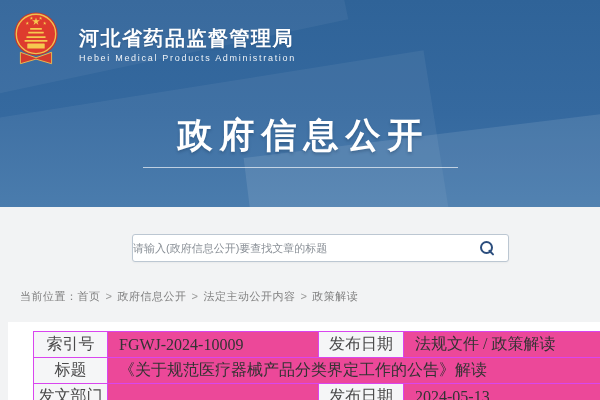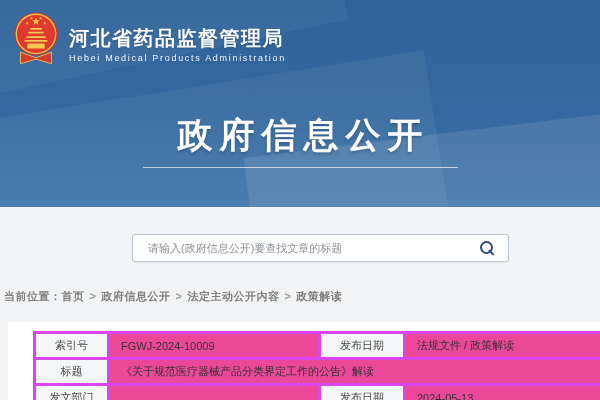--- a/index.html
+++ b/index.html
@@ -23,21 +23,21 @@
   }
   .streak-b {
     position:absolute; right:-70px; bottom:-55px; width:420px; height:130px;
     background:rgba(255,255,255,0.10); transform:rotate(-7deg);
   }
   .streak-c {
     position:absolute; left:-40px; top:-60px; width:380px; height:120px;
     background:rgba(255,255,255,0.05); transform:rotate(-12deg);
   }
 
-  .brand { position:absolute; left:13px; top:11px; display:flex; align-items:center; gap:10px; cursor:pointer; }
+  .brand { position:absolute; left:13px; top:11px; display:flex; align-items:center; gap:20px; cursor:pointer; }
   .brand-emblem { width:46px; height:66px; display:block; }
   .brand-title {
     color:#fff; font-size:20px; font-weight:bold; letter-spacing:1.5px;
     text-shadow:0 1px 2px rgba(10,30,60,0.25); line-height:26px;
   }
   .brand-sub {
     color:rgba(255,255,255,0.92); font-size:9px; letter-spacing:1.7px; margin-top:2px;
   }
 
   .hero-title {
@@ -52,56 +52,57 @@
 
   
   .searchbox {
     position:absolute; left:132px; top:234px; width:377px; height:28px;
     background:#fff; border:1px solid #bcc7d2; border-radius:3px;
     display:flex; align-items:center;
     box-shadow:0 1px 2px rgba(0,0,0,0.04);
   }
   .searchbox input {
     flex:1; height:100%; border:none; outline:none; background:transparent;
-    font-family:inherit; font-size:11px; color:#333; padding:0 8px 0 15px;
+    font-family:inherit; font-size:11px; color:#333; padding:0 8px 0 0;
   }
   .searchbox input::placeholder { color:#8a9097; opacity:1; }
   .search-icon { position:relative; width:16px; height:16px; margin-right:12px; cursor:pointer; flex:none; }
   .search-icon::before {
     content:""; position:absolute; left:0; top:1px; width:9px; height:9px;
     border:2.2px solid #2b4d7d; border-radius:50%;
   }
   .search-icon::after {
     content:""; position:absolute; left:10px; top:9px; width:2.4px; height:6.5px;
     background:#2b4d7d; border-radius:1px; transform:rotate(-45deg);
   }
 
   
   .breadcrumb {
-    position:absolute; left:4px; top:289px; font-size:11px; color:#808080;
-    letter-spacing:0.5px; white-space:nowrap;font-weight:bold;
+    position:absolute; left:20px; top:289px; font-size:11px; color:#808080;
+    letter-spacing:0.5px; white-space:nowrap;
   }
   .breadcrumb a { color:#808080; text-decoration:none; cursor:pointer; }
   .breadcrumb .sep { margin:0 5px; color:#999; }
 
   
   .card {
     position:absolute; left:8px; top:322px; width:1040px; height:320px;
     background:#fff;
   }
   table.info-table {
     border-collapse:collapse; table-layout:fixed;
     margin:9px 0 0 25px; width:965px;
   }
   table.info-table col.c1 { width:74px; }
   table.info-table col.c2 { width:211px; }
   table.info-table col.c3 { width:85px; }
   table.info-table td {
-    border:3px solid #d946ef; height:26px; font-size:11px; overflow:hidden;
+    border:1px solid #d946ef; height:26px; font-size:16px; overflow:hidden;
     white-space:nowrap;
+    font-family:Liberation Serif, serif;
   }
   td.lbl { background:#f5f6f7; color:#4a4a4a; text-align:center; }
   td.val { color:#333; padding-left:11px; background:#ec4899; }
 </style>
 </head>
 <body>
 
 <div class="stage">
 
   <div class="hero">

